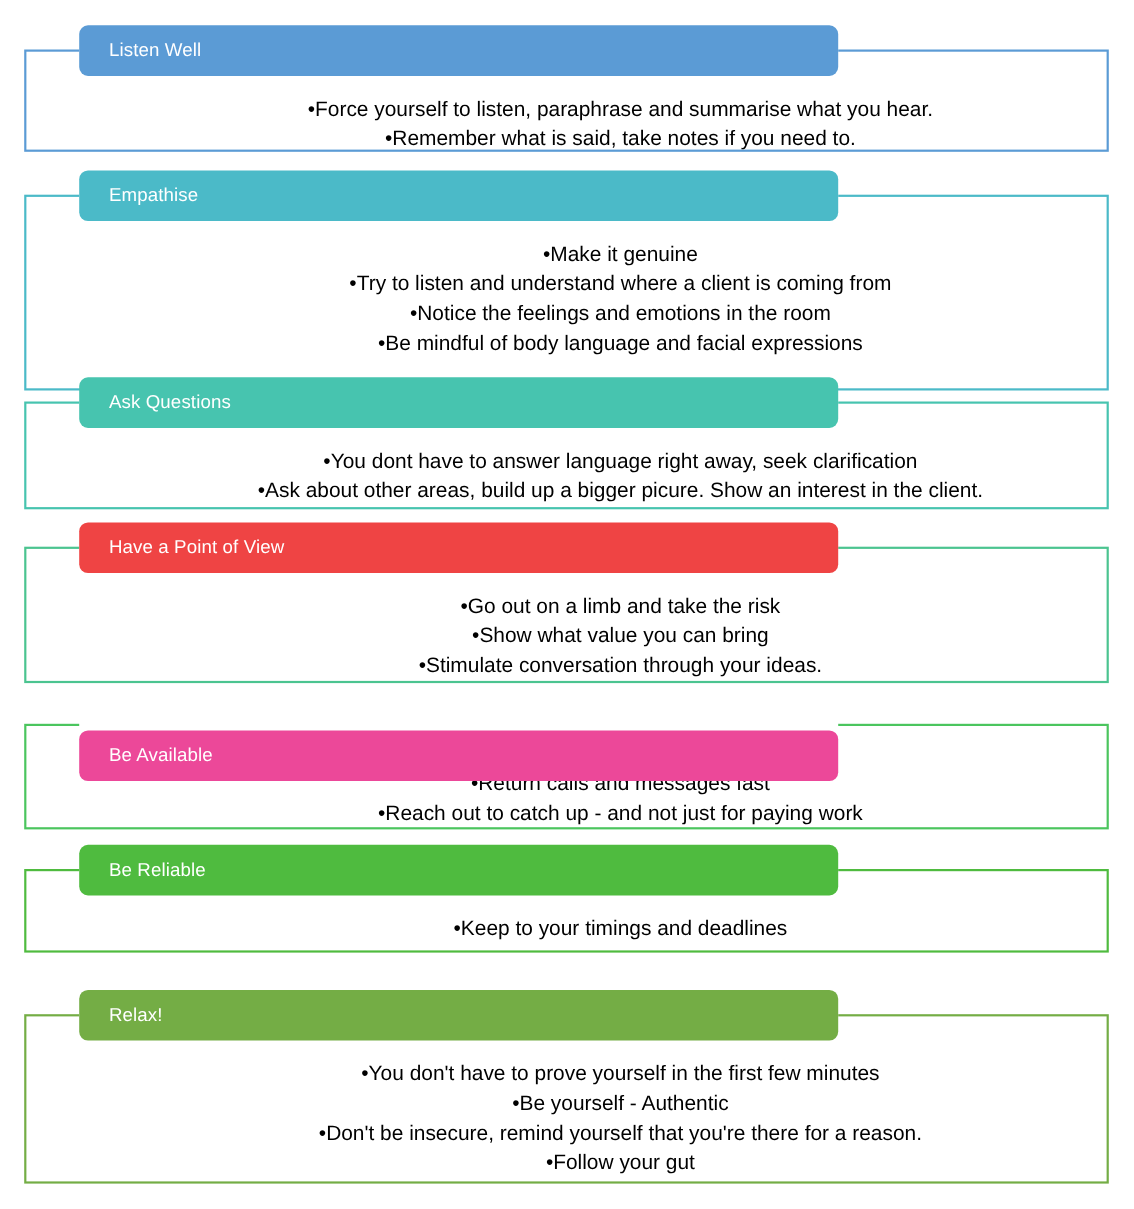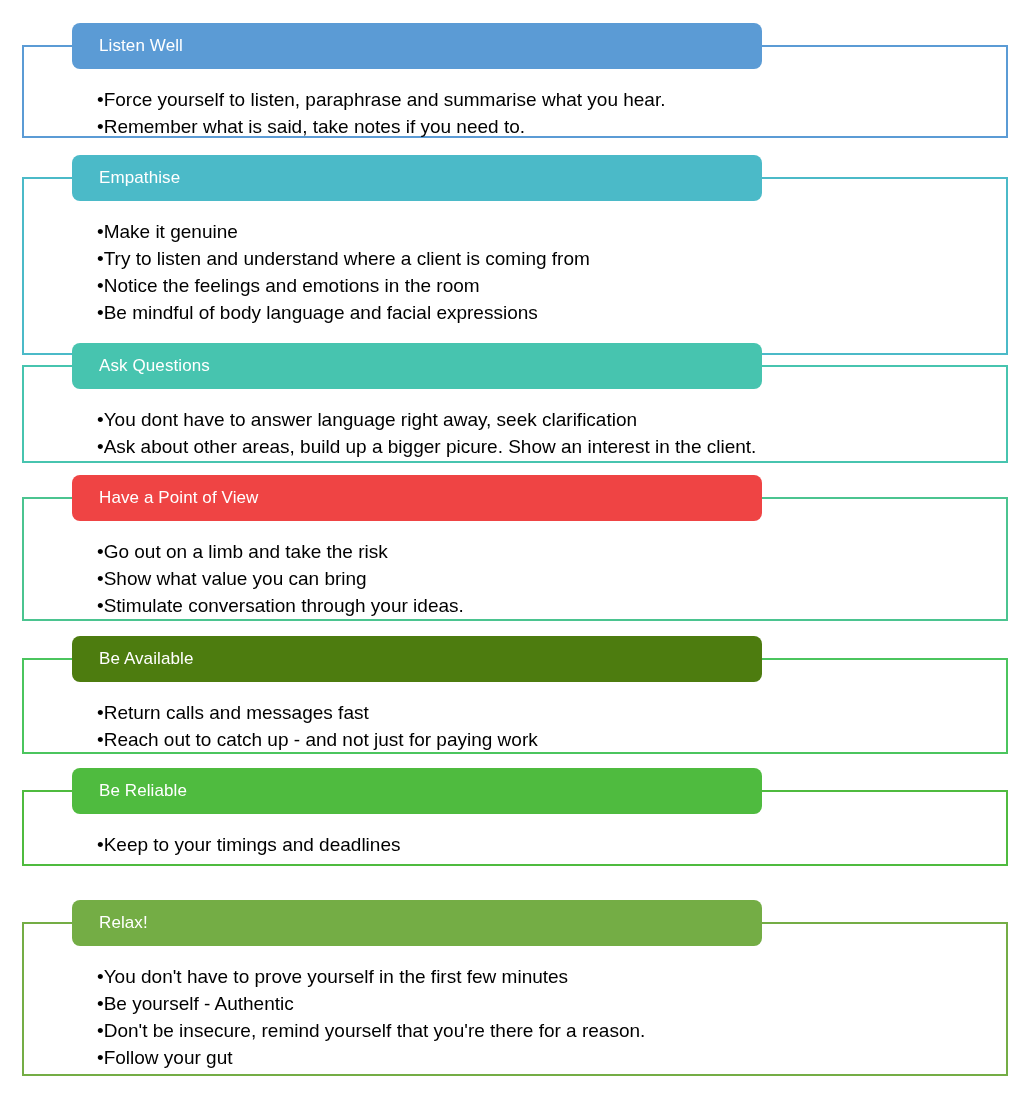--- a/index.html
+++ b/index.html
@@ -19,20 +19,21 @@
     position: relative;
     width: 1031px;
     height: 1099px;
   }
 
   
   .section {
     position: absolute;
     left: 0;
     width: 1031px;
+    text-align: center;
   }
 
   
   .frame {
     position: absolute;
     left: 22px;
     right: 23px;
     top: 22px;
     bottom: 0;
     border: 2px solid #5b9bd5;
@@ -155,21 +156,21 @@
       </div>
       <div class="body-list">
         <div class="bullet-line"><span class="bullet-dot">•</span><span>Go out on a limb and take the risk</span></div>
         <div class="bullet-line"><span class="bullet-dot">•</span><span>Show what value you can bring</span></div>
         <div class="bullet-line"><span class="bullet-dot">•</span><span>Stimulate conversation through your ideas.</span></div>
       </div>
     </div>
     <div class="section accent-4" style="top: 636px; height: 118px;">
       <div class="frame" style="border-color: rgb(75, 197, 94);"></div>
       <div class="frame-mask"></div>
-      <div class="header-bar" style="background: #4d7c0f;">
+      <div class="header-bar" style="background: #ec4899; margin-top: 28px;">
         <span class="header-title">Be Available</span>
       </div>
       <div class="body-list">
         <div class="bullet-line"><span class="bullet-dot">•</span><span>Return calls and messages fast</span></div>
         <div class="bullet-line"><span class="bullet-dot">•</span><span>Reach out to catch up - and not just for paying work</span></div>
       </div>
     </div>
     <div class="section accent-5" style="top: 768px; height: 98px;">
       <div class="frame" style="border-color: rgb(79, 187, 63);"></div>
       <div class="frame-mask"></div>

